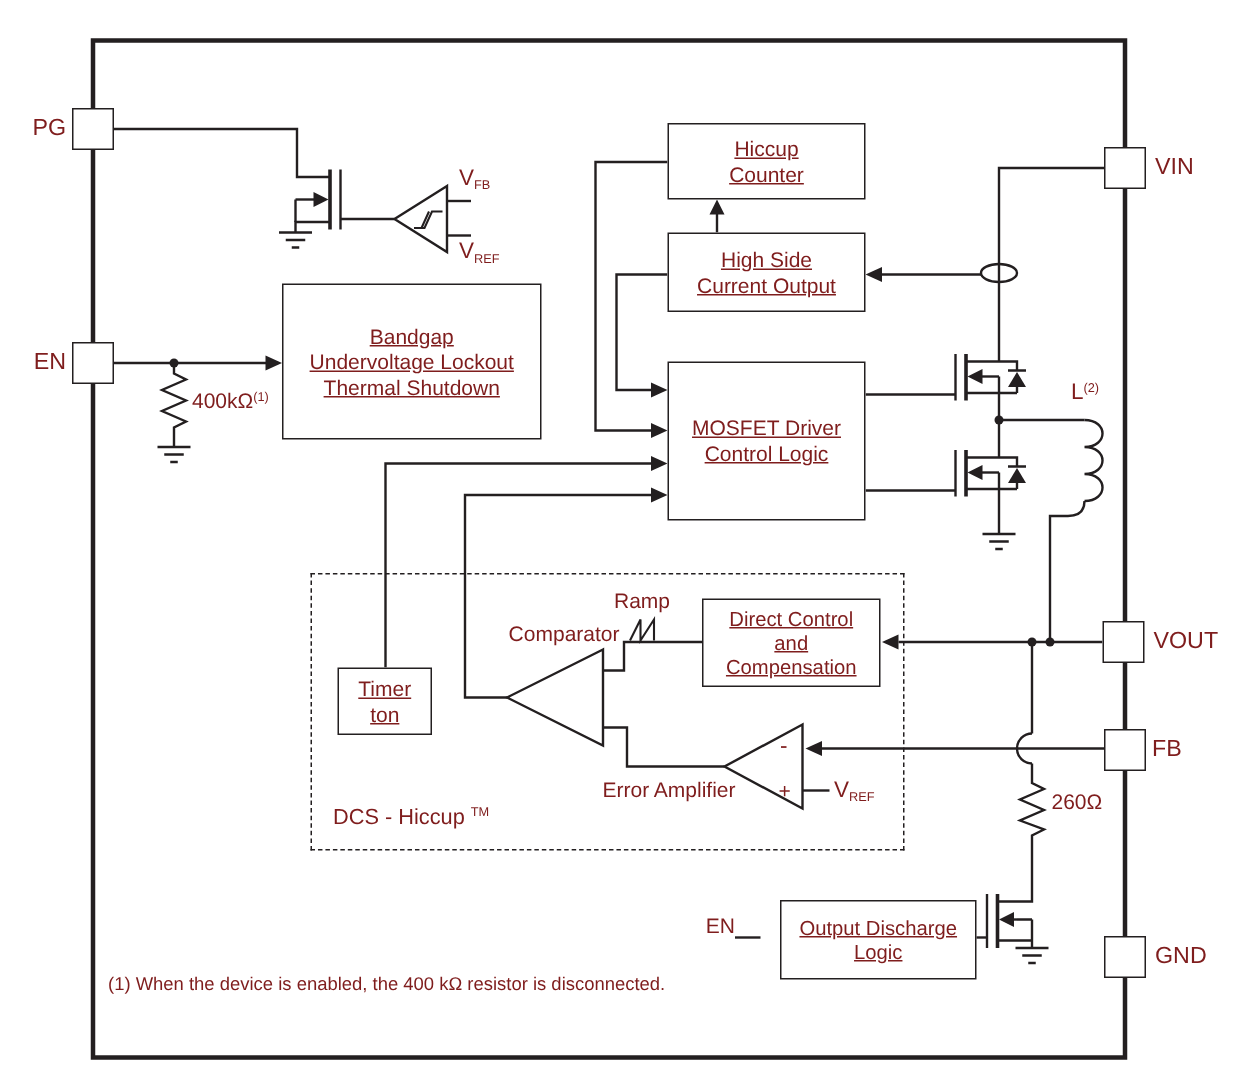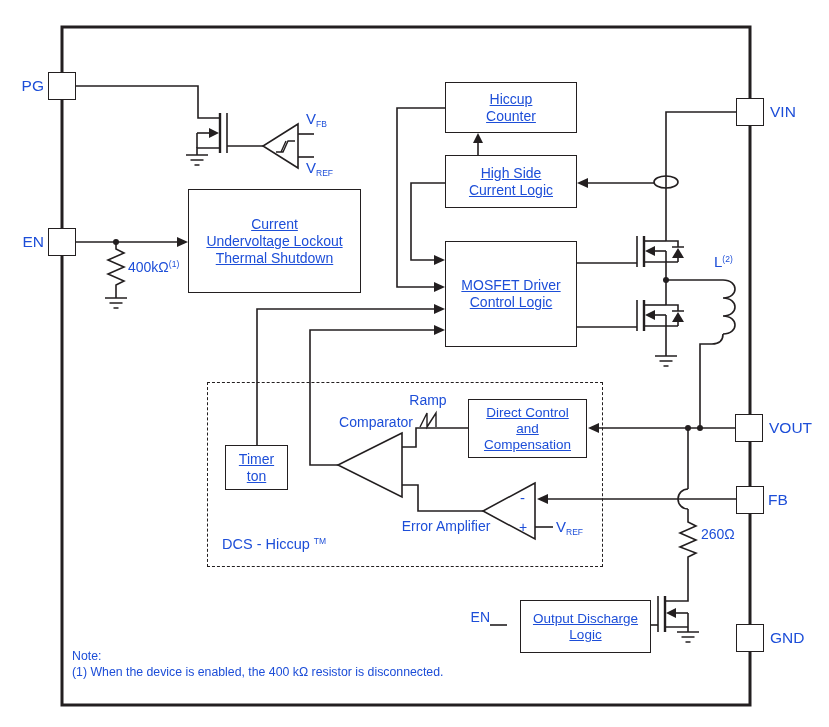--- a/index.html
+++ b/index.html
@@ -1,17 +1,17 @@
 <!DOCTYPE html>
 <html><head>
 <meta charset="utf-8">
 <style>
   html,body{margin:0;padding:0;background:#ffffff;}
   #canvas{position:relative;width:829px;height:721px;background:#ffffff;
-          font-family:"Liberation Sans", sans-serif;color:#1d4ed8;overflow:hidden;}
+          font-family:"Liberation Sans", sans-serif;color:#7f1d1d;overflow:hidden;}
   #wires{position:absolute;left:0;top:0;z-index:1;}
   #wires path,#wires line,#wires ellipse{stroke:#231f20;fill:none;stroke-width:1.6;}
   #wires .thick{stroke-width:2.4;}
   #wires .fillshape{fill:#231f20;stroke:none;}
   #wires .whiteshape{fill:#ffffff;stroke:#231f20;stroke-width:1.6;}
   #wires .thin{stroke-width:1.4;}
   .blk{position:absolute;z-index:2;background:#ffffff;border:1.6px solid #231f20;
        box-sizing:border-box;display:flex;flex-direction:column;align-items:center;
        justify-content:center;text-align:right;font-size:14px;line-height:17px;text-decoration:underline;}
   .pin{position:absolute;z-index:3;width:28px;height:28px;background:#ffffff;
@@ -156,31 +156,31 @@
   <div class="pin" style="left:736px;top:624px;"></div>
 
   <div class="pinlbl" style="left:14px;top:77px;width:30px;text-align:right;">PG</div>
   <div class="pinlbl" style="left:14px;top:233px;width:30px;text-align:right;">EN</div>
   <div class="pinlbl" style="left:770px;top:103px;">VIN</div>
   <div class="pinlbl" style="left:769px;top:419px;">VOUT</div>
   <div class="pinlbl" style="left:768px;top:491px;">FB</div>
   <div class="pinlbl" style="left:770px;top:629px;">GND</div>
 
   <div class="blk" style="left:188px;top:189px;width:173px;height:104px;">
-    <div>Current</div>
+    <div>Bandgap</div>
     <div>Undervoltage Lockout</div>
     <div>Thermal Shutdown</div>
   </div>
   <div class="blk" style="left:445px;top:82px;width:132px;height:51px;">
     <div>Hiccup</div>
     <div>Counter</div>
   </div>
   <div class="blk" style="left:445px;top:155px;width:132px;height:53px;">
     <div>High Side</div>
-    <div>Current Logic</div>
+    <div>Current Output</div>
   </div>
   <div class="blk" style="left:468px;top:399px;width:119px;height:59px;font-size:13.5px;line-height:16px;">
     <div>Direct Control</div>
     <div>and</div>
     <div>Compensation</div>
   </div>
   <div class="blk" style="left:445px;top:241px;width:132px;height:106px;">
     <div>MOSFET Driver</div>
     <div>Control Logic</div>
   </div>
@@ -206,17 +206,16 @@
   <div class="lbl" style="left:519px;top:519px;font-size:14px;">+</div>
   <div class="lbl" style="left:556px;top:518px;font-size:15px;"><span>V</span><sub class="s">REF</sub></div>
   <div class="lbl" style="left:714px;top:253px;font-size:15px;"><span>L</span><sup class="s">(2)</sup></div>
   <div class="lbl" style="left:701px;top:526px;">260Ω</div>
   <div class="lbl" style="left:462px;top:609px;width:28px;text-align:right;">EN</div>
   <svg style="position:absolute;left:0;top:0;z-index:2;" width="829" height="727">
     <path d="M490,625 H507" stroke="#231f20" stroke-width="1.6" fill="none"></path>
   </svg>
 
   <div class="note" style="left:72px;top:649px;">
-    <div>Note:</div>
     <div>(1) When the device is enabled, the 400 kΩ resistor is disconnected.</div>
   </div>
 
 </div>
 
 </body></html>

